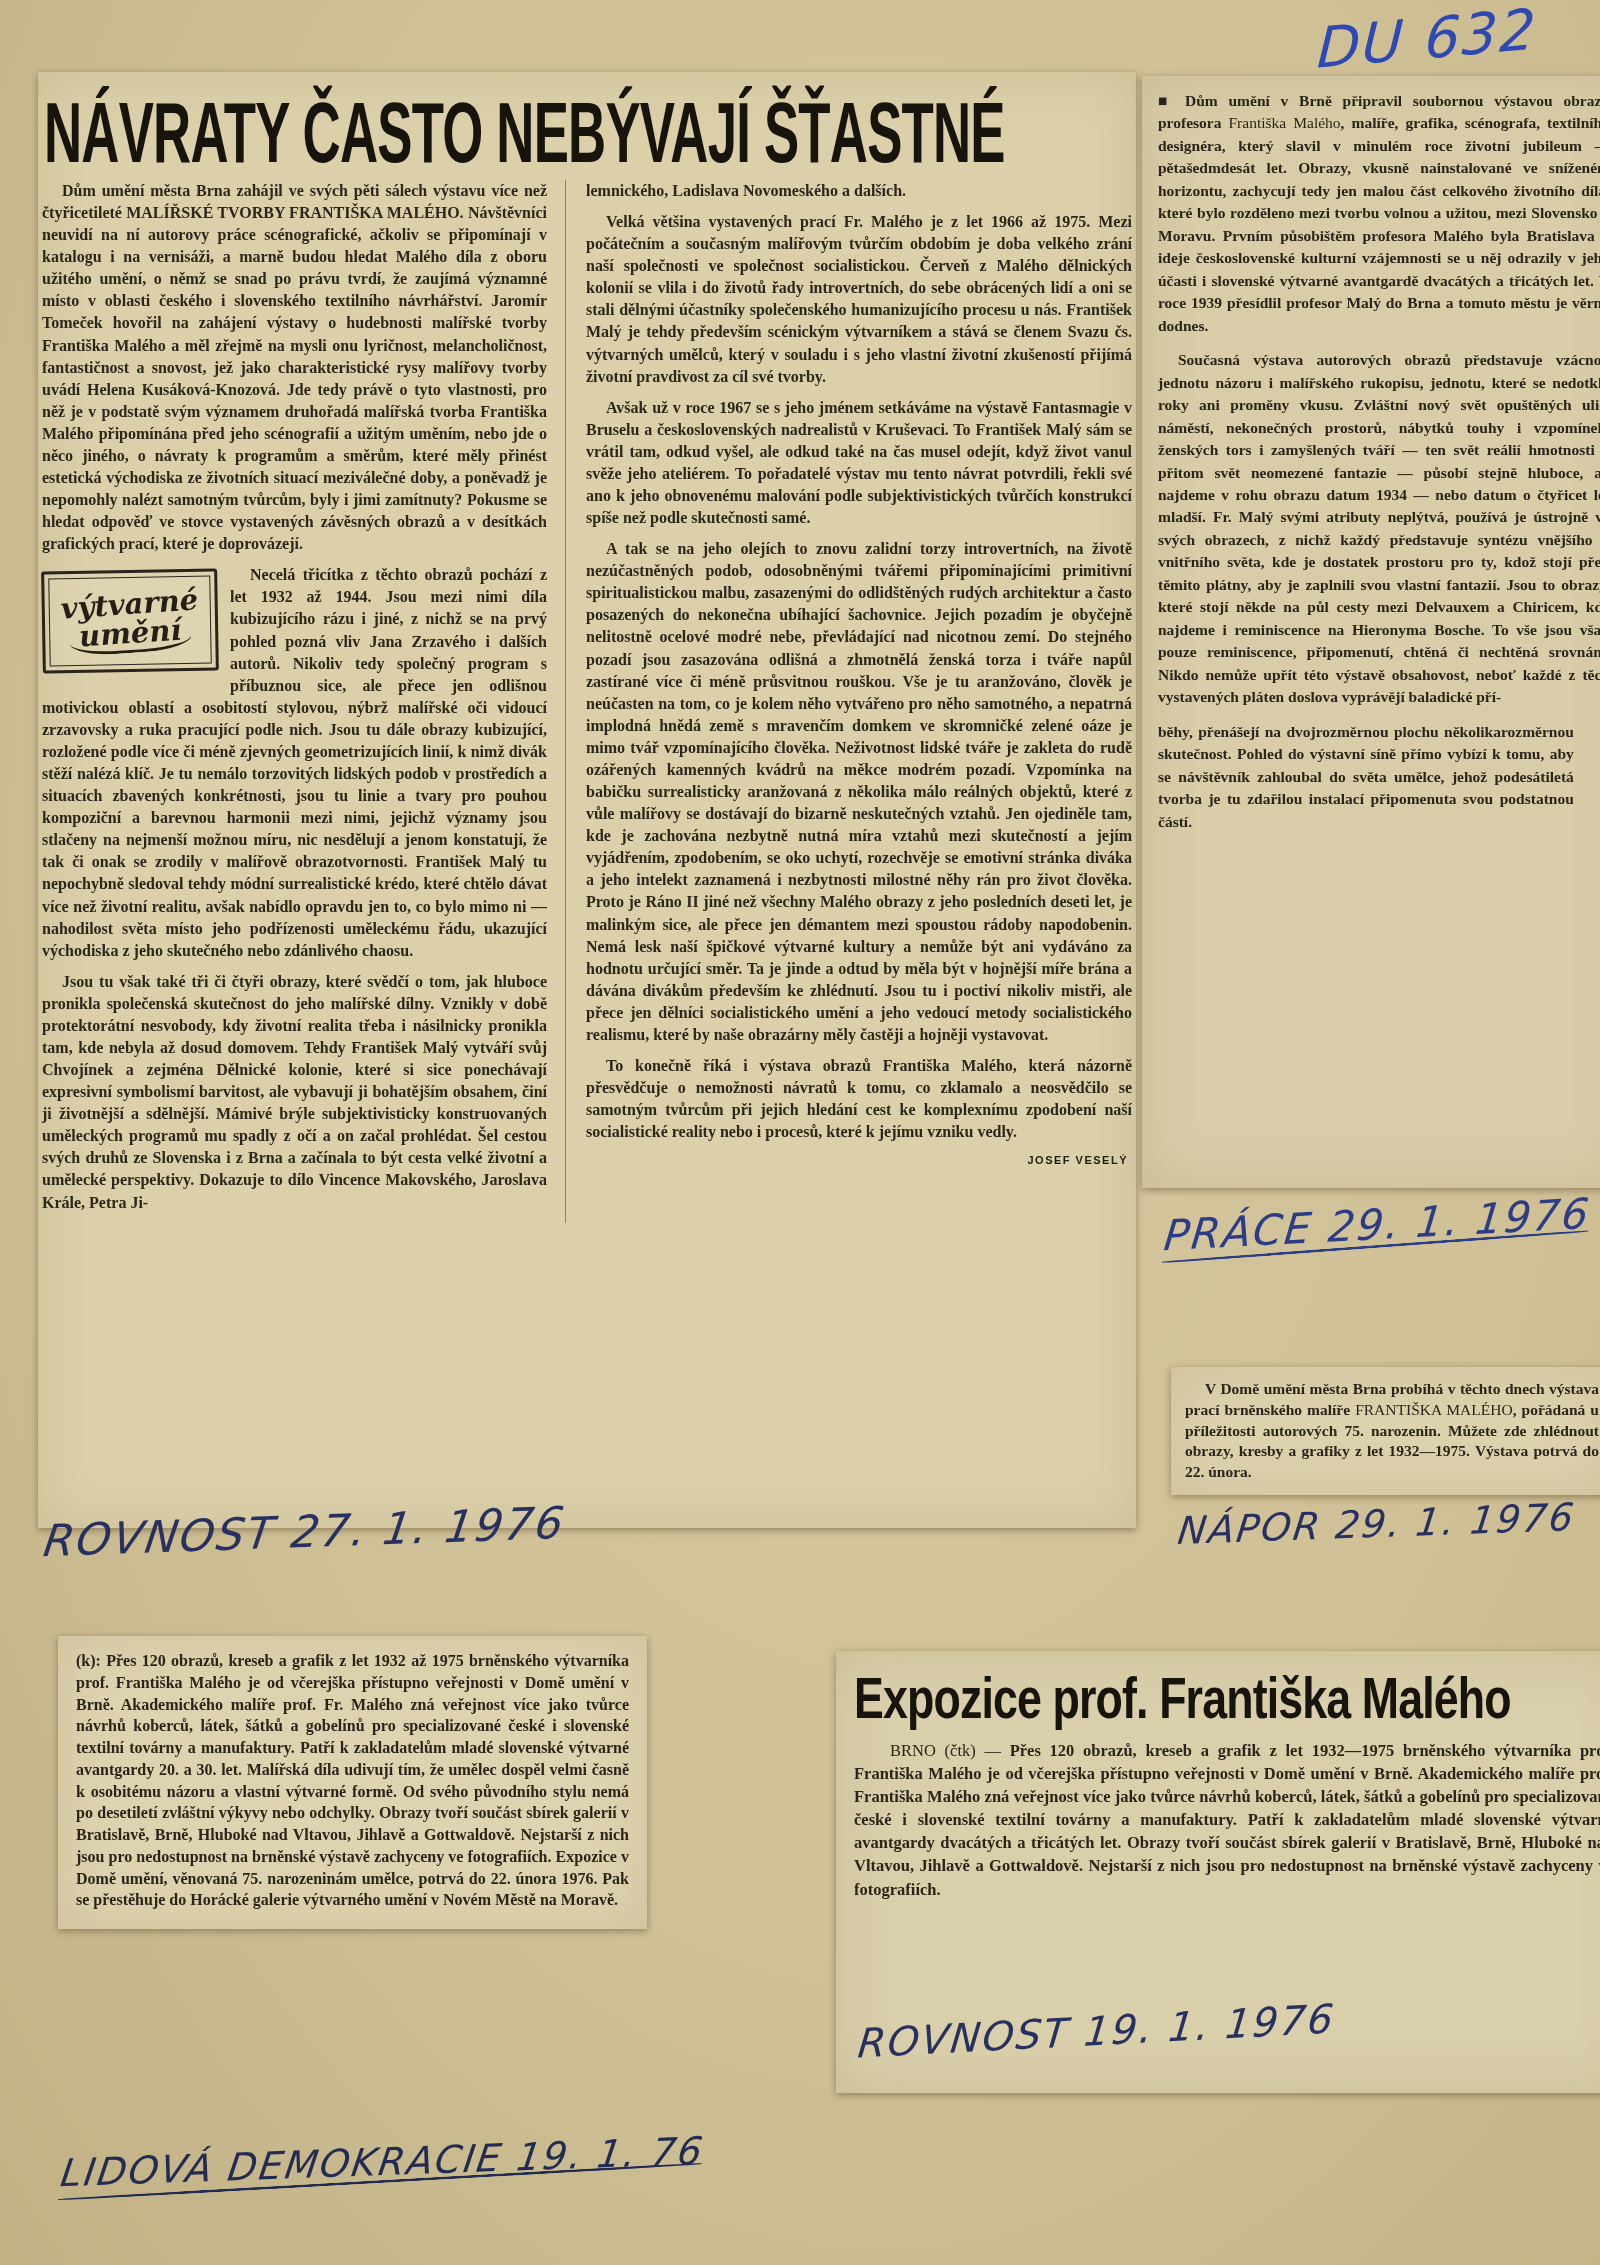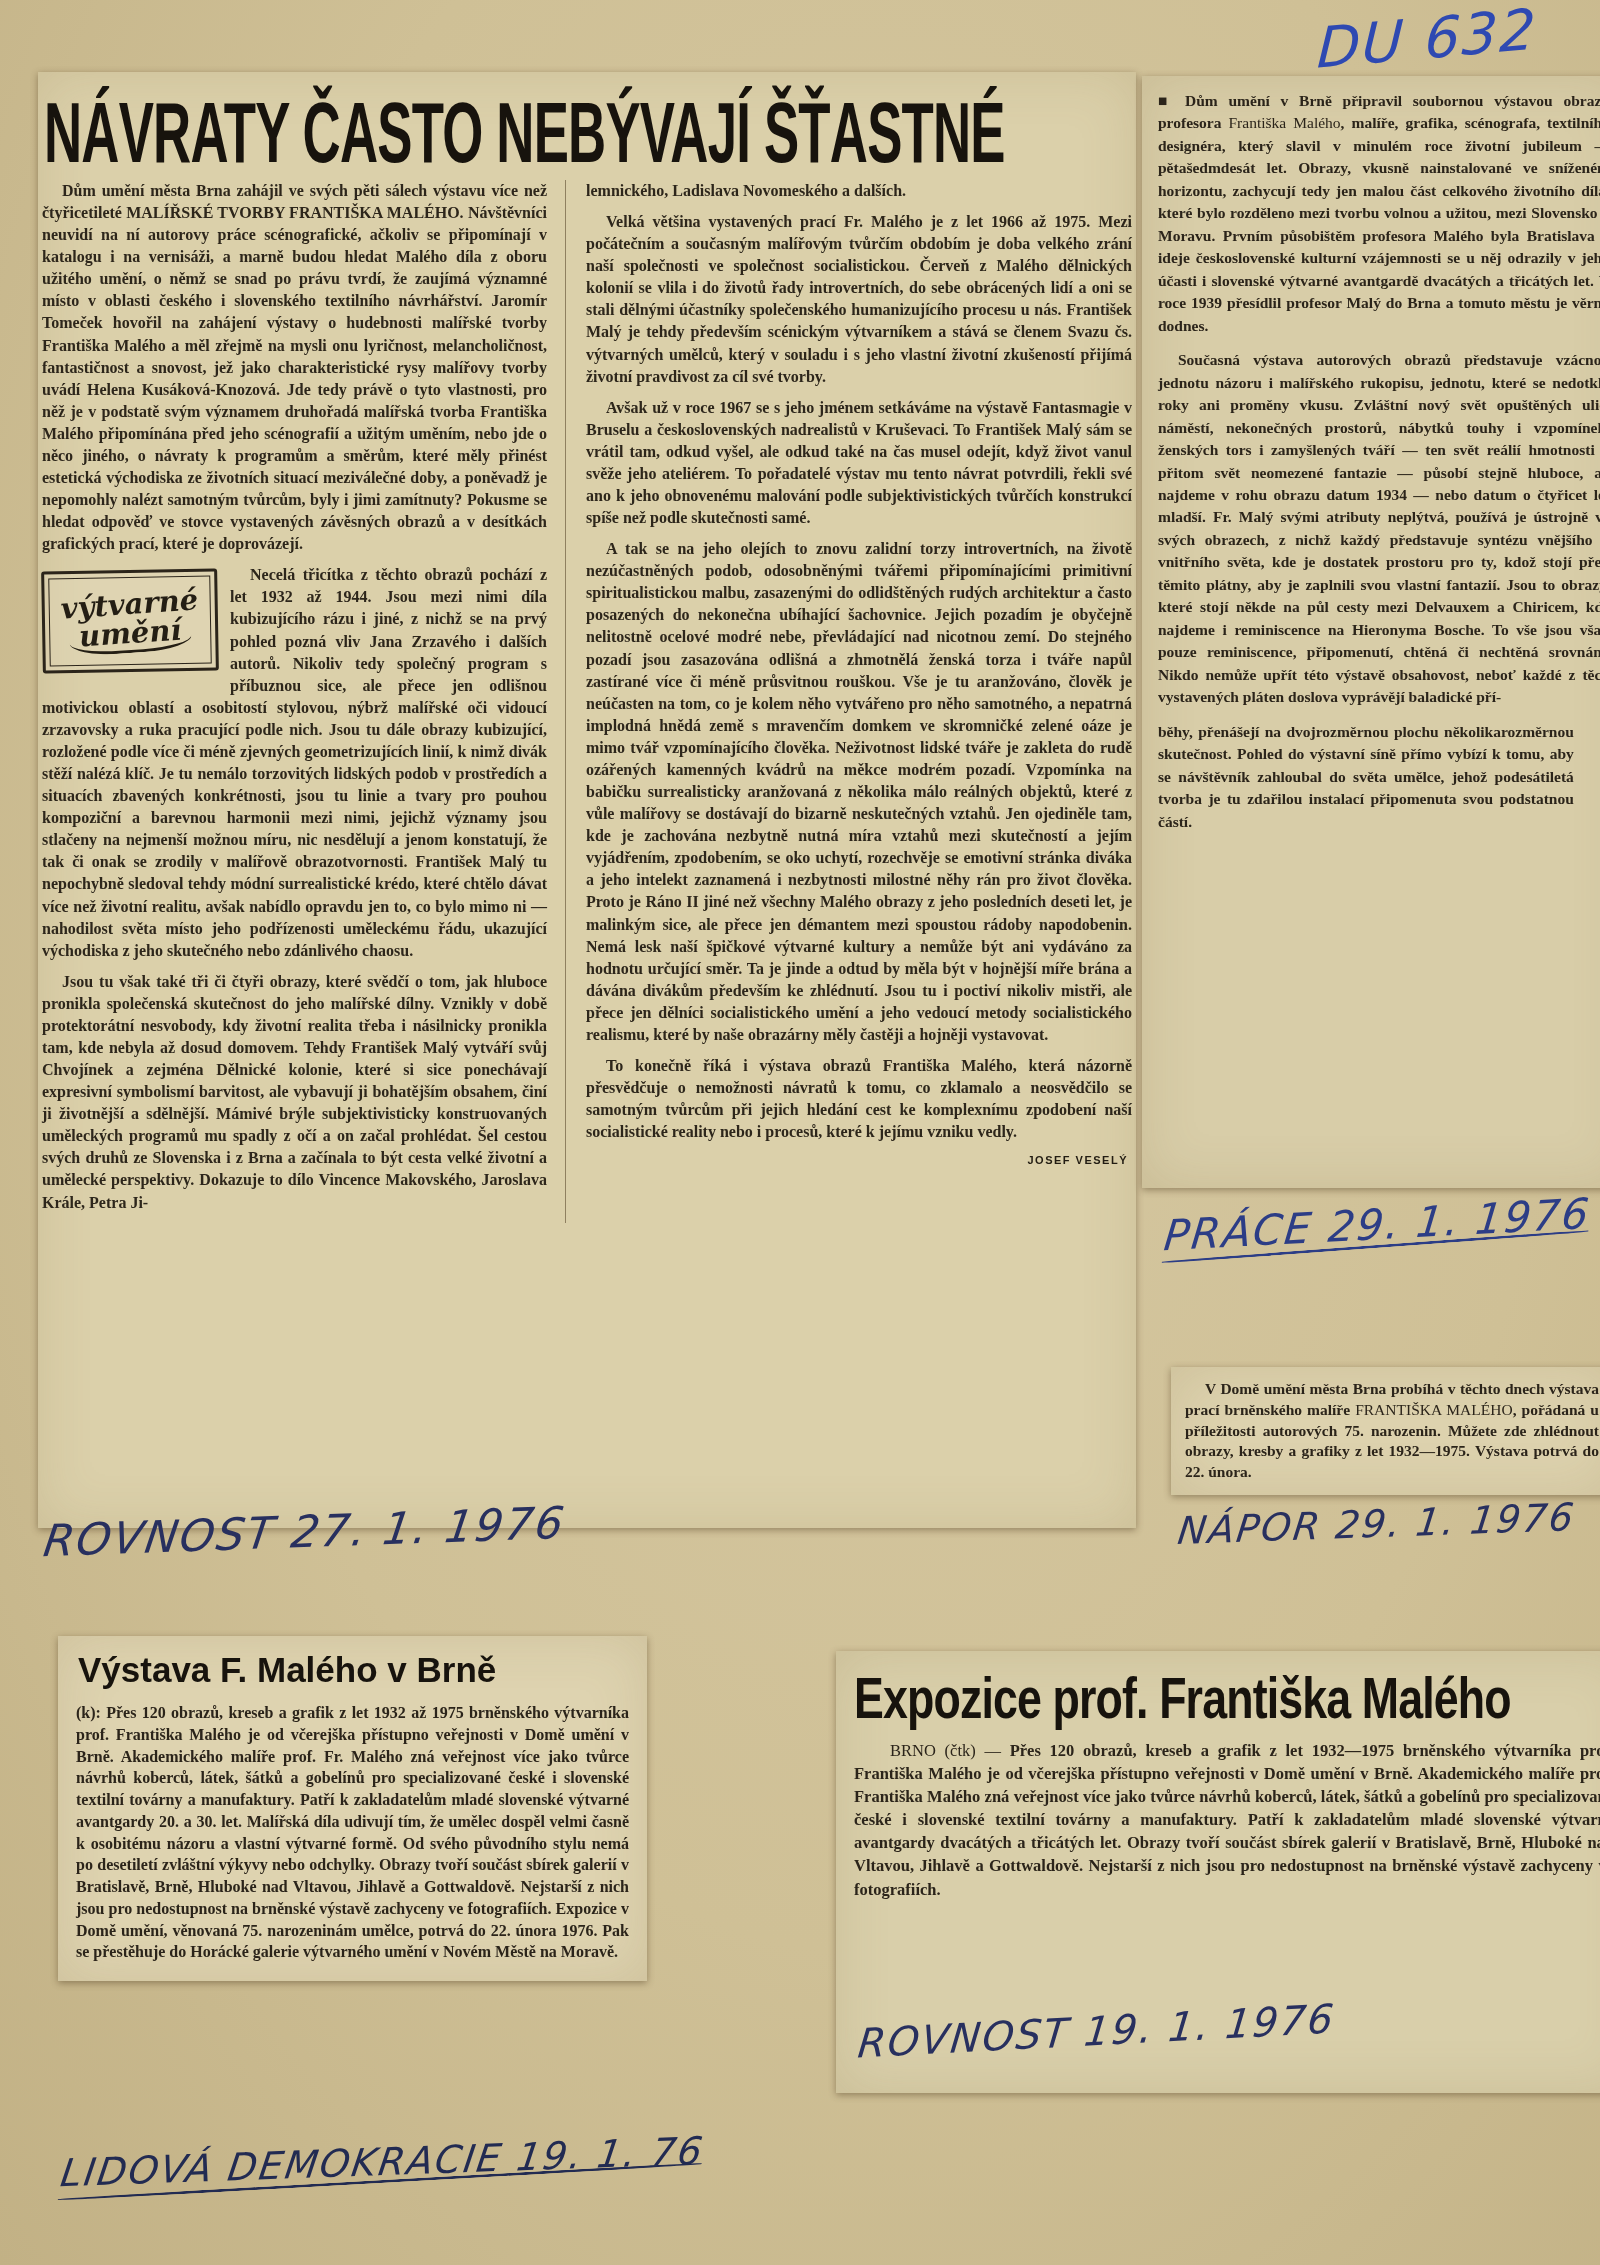--- a/index.html
+++ b/index.html
@@ -113,21 +113,20 @@
     <p class="para noind cont2" data-bind="prace.p3">běhy, přenášejí na dvojrozměrnou plochu několikarozměrnou skutečnost. Pohled do výstavní síně přímo vybízí k tomu, aby se návštěvník zahloubal do světa umělce, jehož podesátiletá tvorba je tu zdařilou instalací připomenuta svou podstatnou částí.</p>
   </article>
   <div id="note-prace" class="hand underline" data-bind="prace.note">PRÁCE 29. 1. 1976</div>
 
   <article id="napor-clipping" class="clipping">
     <p class="para"><span data-bind="napor.pre">V Domě umění města Brna probíhá v těchto dnech výstava prací brněnského malíře </span><b data-bind="napor.name">FRANTIŠKA MALÉHO</b><span data-bind="napor.post">, pořádaná u příležitosti autorových 75. narozenin. Můžete zde zhlédnout obrazy, kresby a grafiky z let 1932—1975. Výstava potrvá do 22. února.</span></p>
   </article>
   <div id="note-napor" class="hand" data-bind="napor.note">NÁPOR 29. 1. 1976</div>
 
   <article id="ld-clipping" class="clipping">
-    <h2 class="ld-headline" data-bind="ld.headline">Výstava F. Malého v Brně</h2>
     <p class="para noind" data-bind="ld.text">(k): Přes 120 obrazů, kreseb a grafik z let 1932 až 1975 brněnského výtvarníka prof. Františka Malého je od včerejška přístupno veřejnosti v Domě umění v Brně. Akademického malíře prof. Fr. Malého zná veřejnost více jako tvůrce návrhů koberců, látek, šátků a gobelínů pro specializované české i slovenské textilní továrny a manufaktury. Patří k zakladatelům mladé slovenské výtvarné avantgardy 20. a 30. let. Malířská díla udivují tím, že umělec dospěl velmi časně k osobitému názoru a vlastní výtvarné formě. Od svého původního stylu nemá po desetiletí zvláštní výkyvy nebo odchylky. Obrazy tvoří součást sbírek galerií v Bratislavě, Brně, Hluboké nad Vltavou, Jihlavě a Gottwaldově. Nejstarší z nich jsou pro nedostupnost na brněnské výstavě zachyceny ve fotografiích. Expozice v Domě umění, věnovaná 75. narozeninám umělce, potrvá do 22. února 1976. Pak se přestěhuje do Horácké galerie výtvarného umění v Novém Městě na Moravě.</p>
   </article>
   <div id="note-ld" class="hand underline" data-bind="ld.note">LIDOVÁ DEMOKRACIE 19. 1. 76</div>
 
   <article id="rovnost2-clipping" class="clipping">
     <h2 class="rx-headline" data-bind="rovnost2.headline">Expozice prof. Františka Malého</h2>
     <p class="rx-text"><b data-bind="rovnost2.dateline">BRNO (čtk) — </b><span data-bind="rovnost2.text">Přes 120 obrazů, kreseb a grafik z let 1932—1975 brněnského výtvarníka prof. Františka Malého je od včerejška přístupno veřejnosti v Domě umění v Brně. Akademického malíře prof. Františka Malého zná veřejnost více jako tvůrce návrhů koberců, látek, šátků a gobelínů pro specializované české i slovenské textilní továrny a manufaktury. Patří k zakladatelům mladé slovenské výtvarné avantgardy dvacátých a třicátých let. Obrazy tvoří součást sbírek galerií v Bratislavě, Brně, Hluboké nad Vltavou, Jihlavě a Gottwaldově. Nejstarší z nich jsou pro nedostupnost na brněnské výstavě zachyceny ve fotografiích.</span></p>
   </article>
   <div id="note-rovnost2" class="hand" data-bind="rovnost2.note">ROVNOST 19. 1. 1976</div>
 

